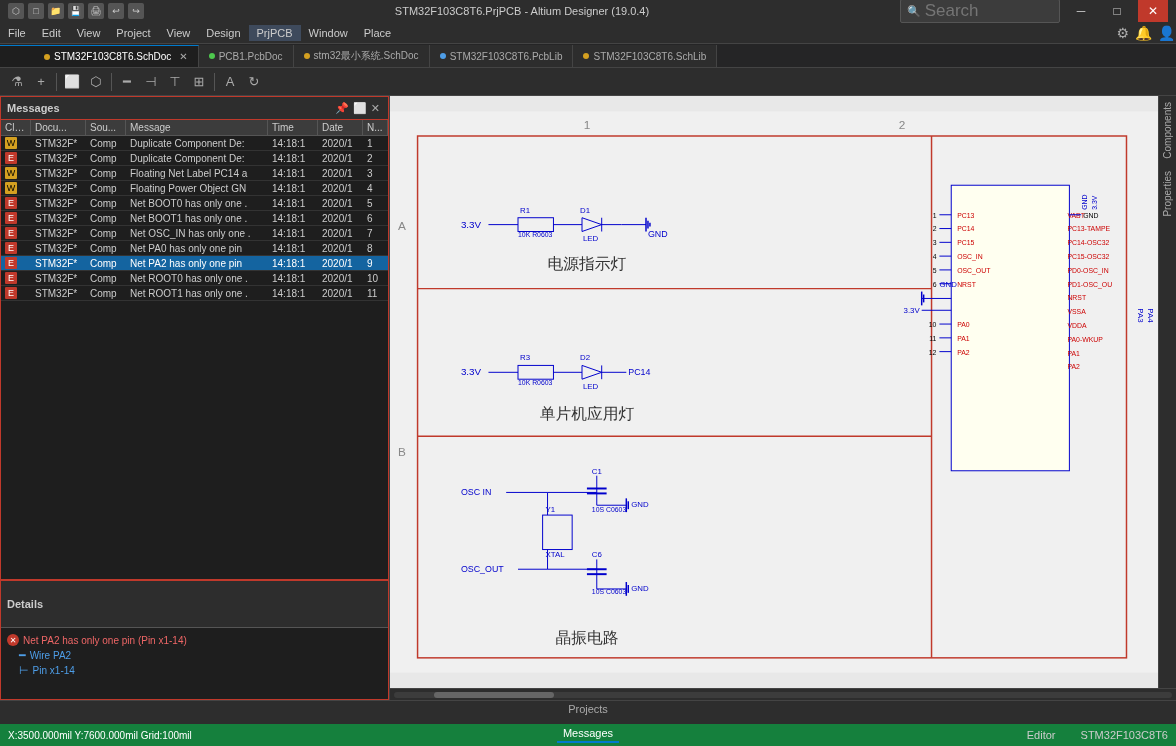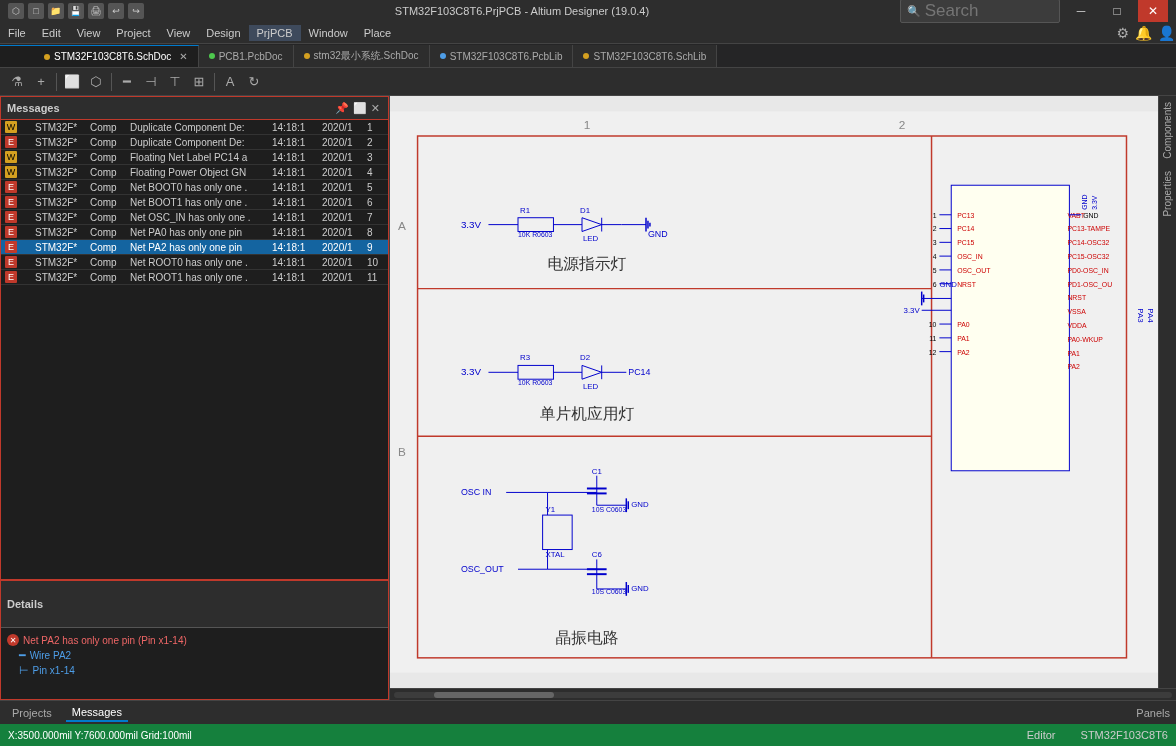--- a/index.html
+++ b/index.html
@@ -201,20 +201,21 @@
 
     
     #bottom-bar {
       height: 24px;
       background: #2d2d2d;
       display: flex;
       align-items: center;
       padding: 0 6px;
       border-top: 1px solid #444;
       gap: 8px;
+      flex-direction: column;
     }
     .bottom-tab { font-size: 11px; color: #aaa; cursor: pointer; padding: 2px 6px; }
     .bottom-tab.active { color: #fff; border-bottom: 2px solid #007acc; }
 
     
     #statusbar {
       height: 22px;
       background: #15803d;
       display: flex;
       align-items: center;
@@ -355,20 +356,29 @@
   <div id="left-panel">
 
     <div id="messages-header">
       <span id="messages-title">Messages</span>
       <span class="panel-btn">📌</span>
       <span class="panel-btn">⬜</span>
       <span class="panel-btn">✕</span>
     </div>
 
     <div id="messages-table">
+      <div id="messages-col-header">
+        <div class="col-h col-class">Class</div>
+        <div class="col-h col-doc">Docu...</div>
+        <div class="col-h col-src">Sou...</div>
+        <div class="col-h col-msg">Message</div>
+        <div class="col-h col-time">Time</div>
+        <div class="col-h col-date">Date</div>
+        <div class="col-h col-n">N...</div>
+      </div>
       <div id="messages-rows">
 
       <div class="msg-row">
       <div class="msg-cell col-class"><span class="icon-warn">W</span></div>
       <div class="msg-cell col-doc">STM32F*</div>
       <div class="msg-cell col-src">Comp</div>
       <div class="msg-cell col-msg">Duplicate Component De:</div>
       <div class="msg-cell col-time">14:18:1</div>
       <div class="msg-cell col-date">2020/1</div>
       <div class="msg-cell col-n">1</div>

